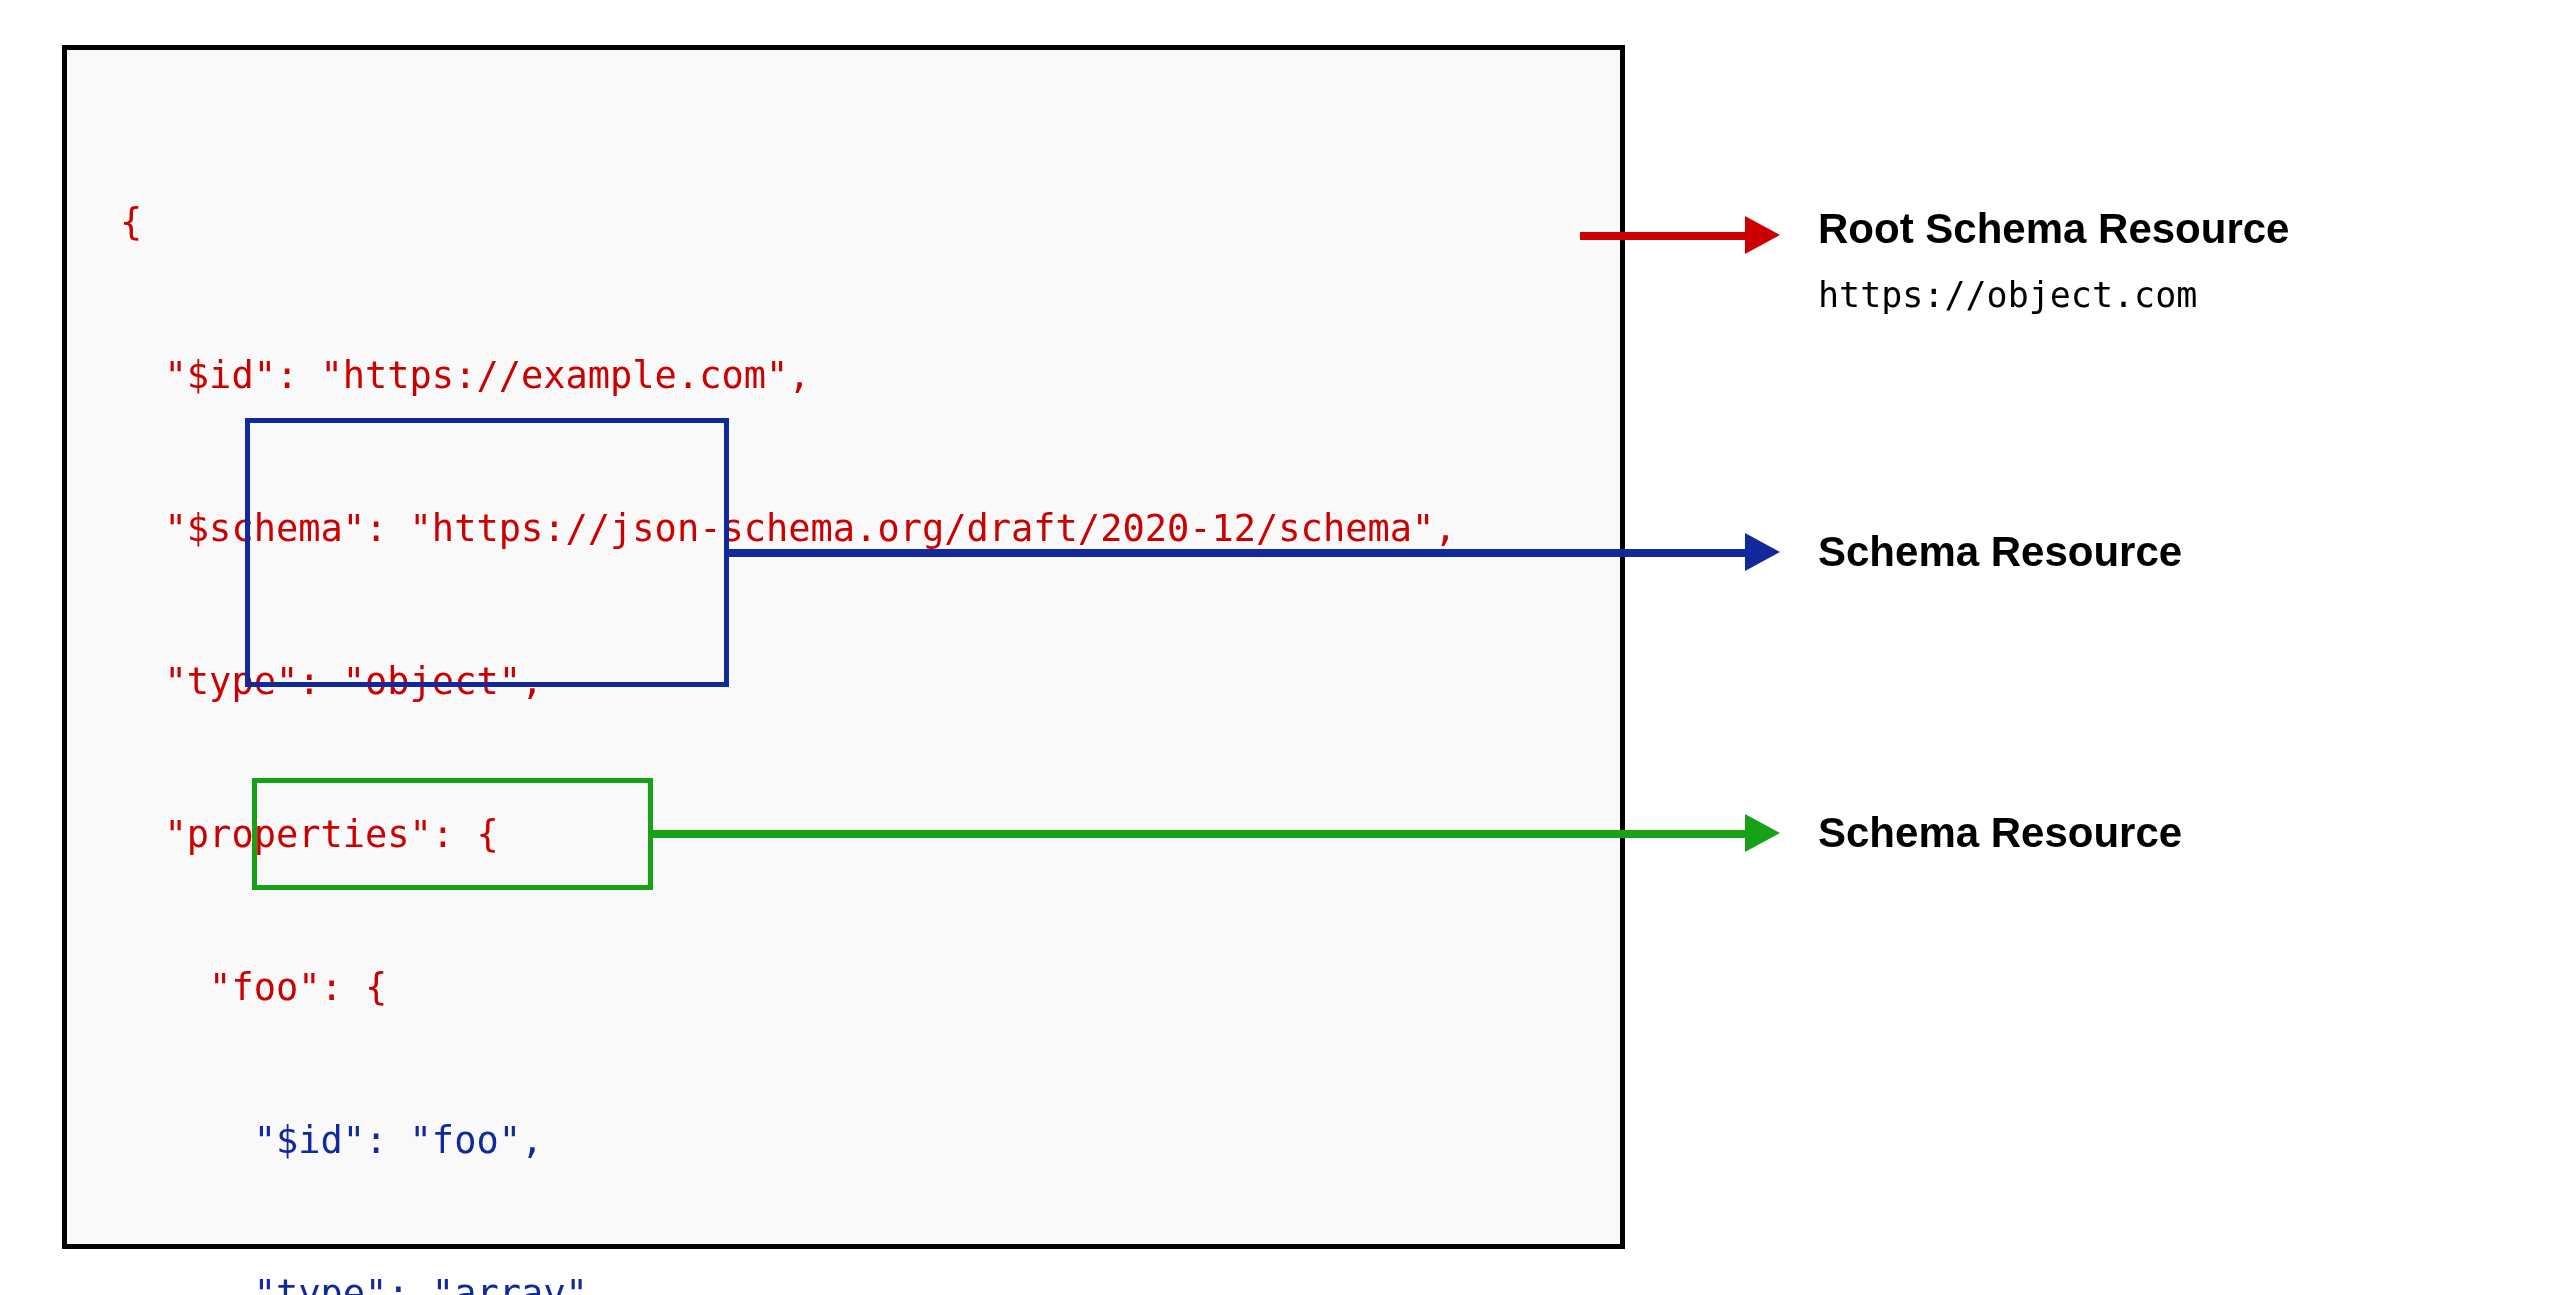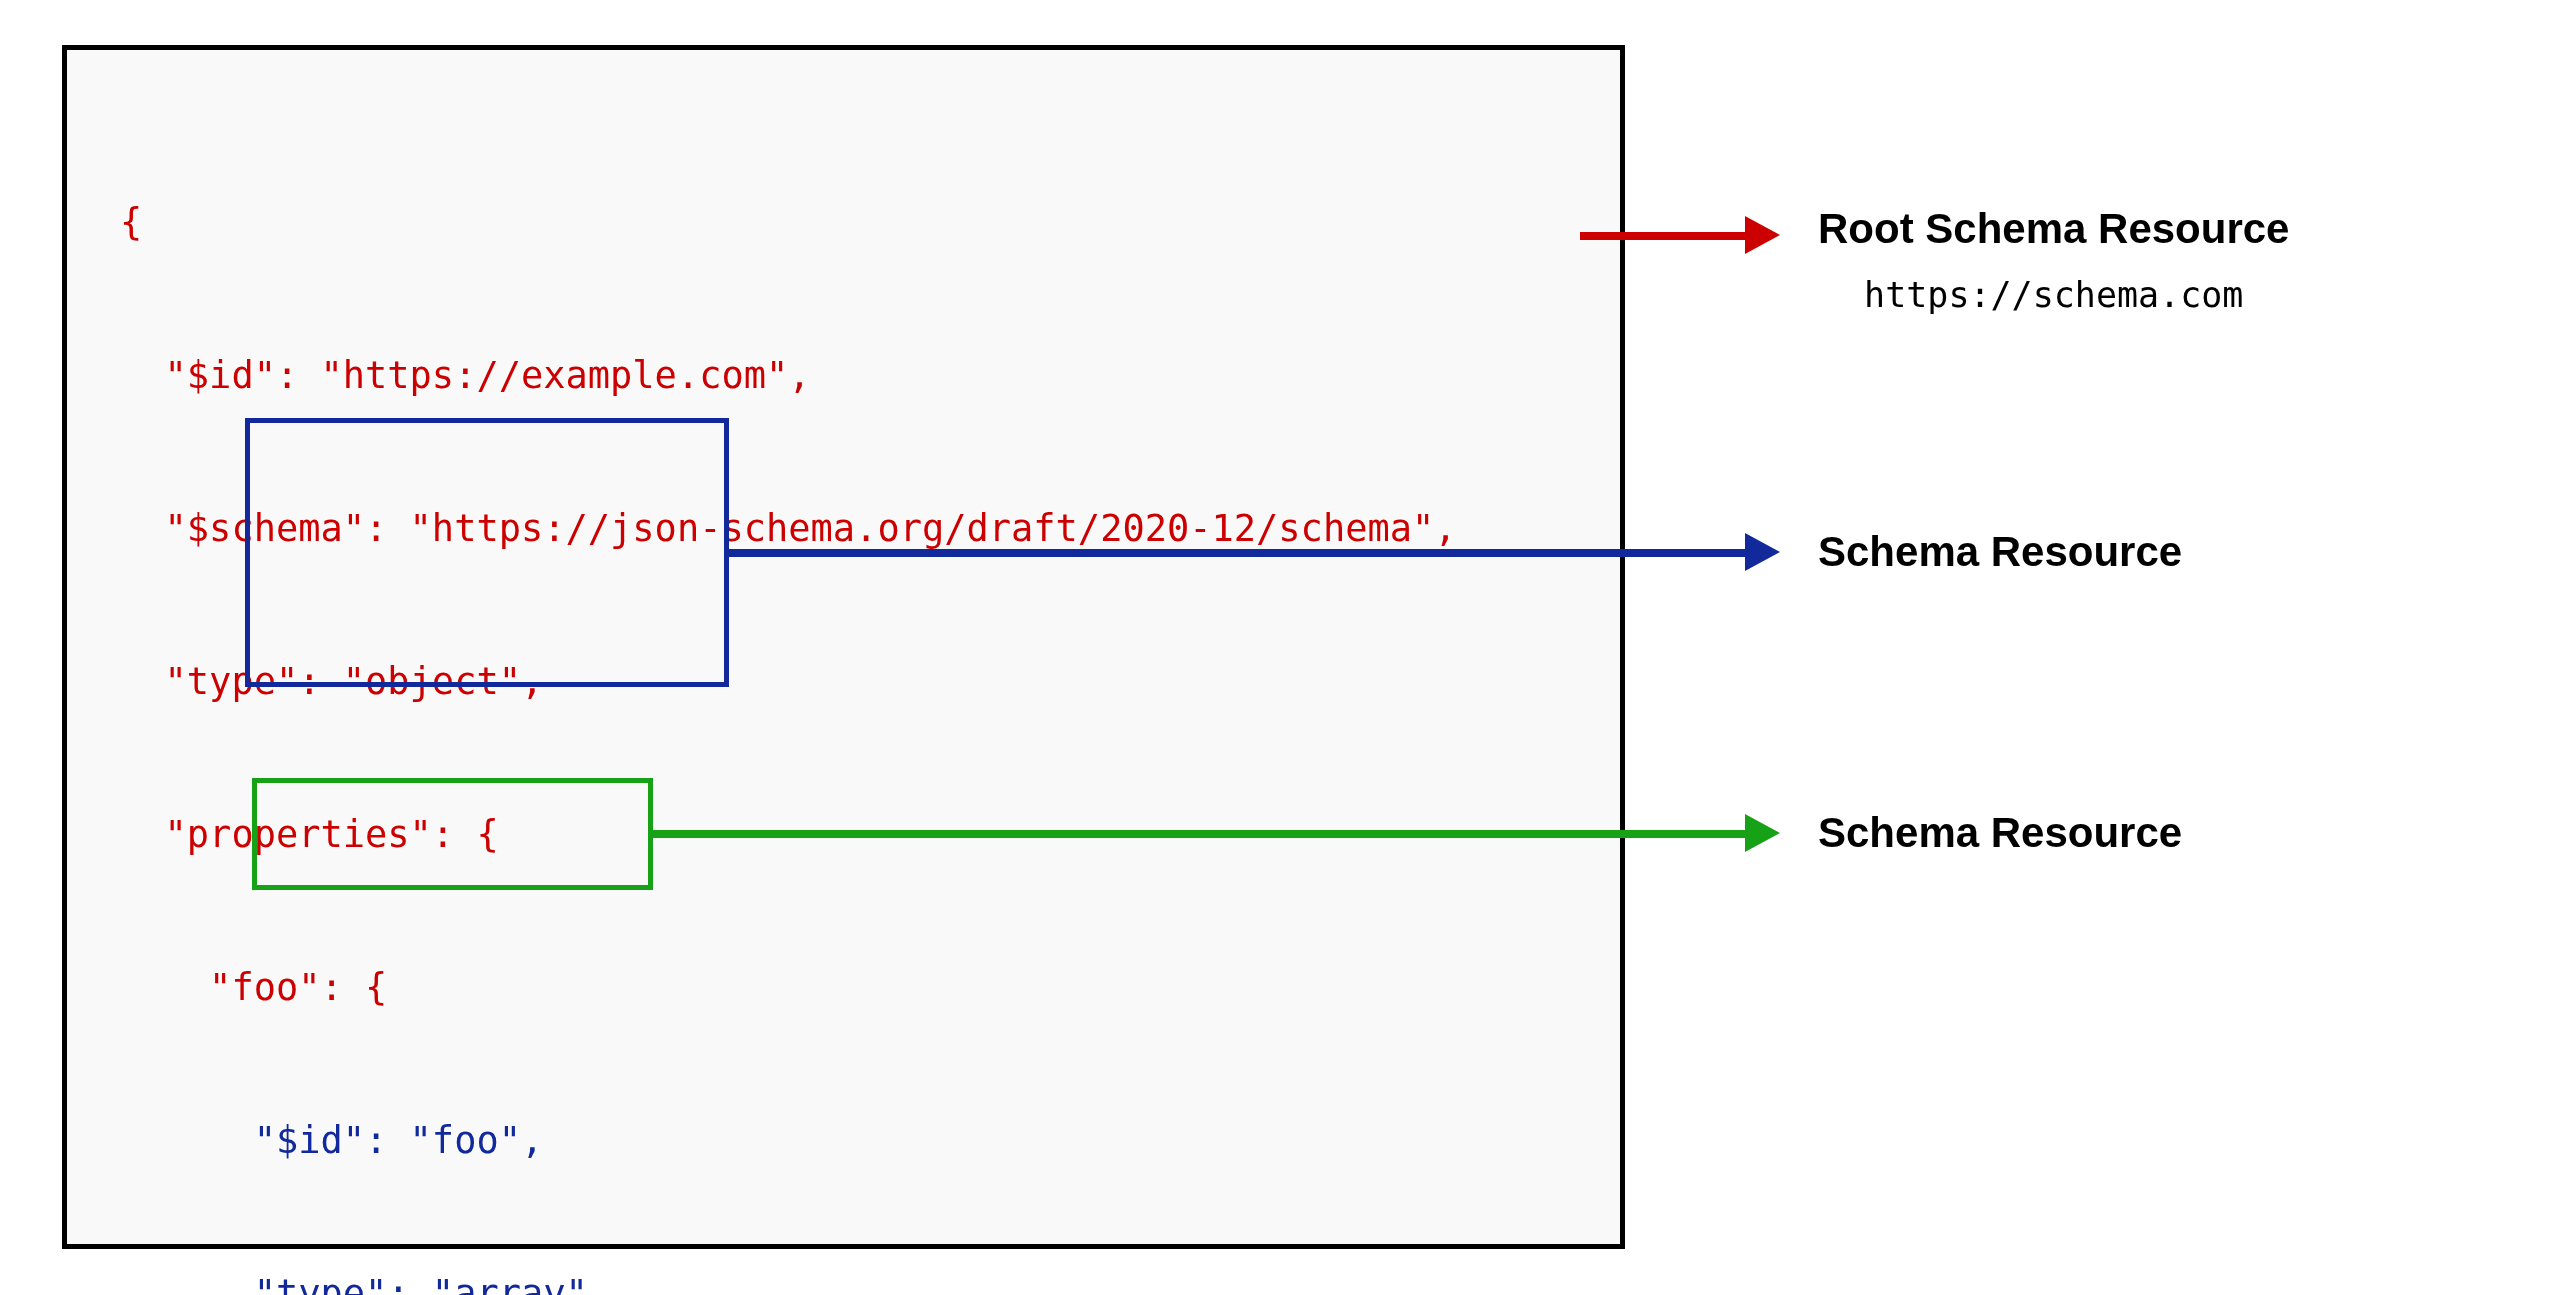--- a/index.html
+++ b/index.html
@@ -84,21 +84,21 @@
   #arrow-root-head { left: 1745px; top: 216px; border-left: 35px solid #cc0000; }
 
   #arrow-foo-line  { left: 729px; top: 549px; width: 1021px; background: #11299b; }
   #arrow-foo-head  { left: 1745px; top: 533px; border-left: 35px solid #11299b; }
 
   #arrow-bar-line  { left: 653px; top: 830px; width: 1097px; background: #17a117; }
   #arrow-bar-head  { left: 1745px; top: 814px; border-left: 35px solid #17a117; }
 
   
   .label-group { position: absolute; left: 1818px; }
-  #label-root { top: 205px; text-align: center; }
+  #label-root { top: 205px; }
   #label-foo  { top: 528px; }
   #label-bar  { top: 809px; }
 
   .label-title {
     font-family: "Liberation Sans", sans-serif;
     font-weight: bold;
     font-size: 42px;
     color: #000000;
     line-height: 47px;
     white-space: nowrap;
@@ -148,21 +148,21 @@
 <div class="arrow-head" id="arrow-root-head"></div>
 
 <div class="arrow-line" id="arrow-foo-line"></div>
 <div class="arrow-head" id="arrow-foo-head"></div>
 
 <div class="arrow-line" id="arrow-bar-line"></div>
 <div class="arrow-head" id="arrow-bar-head"></div>
 
 <div class="label-group" id="label-root">
   <div class="label-title">Root Schema Resource</div>
-  <div class="label-url">https://schema.com</div>
+  <div class="label-url">https://object.com</div>
 </div>
 
 <div class="label-group" id="label-foo">
   <div class="label-title">Schema Resource</div>
 </div>
 
 <div class="label-group" id="label-bar">
   <div class="label-title">Schema Resource</div>
 </div>
 

